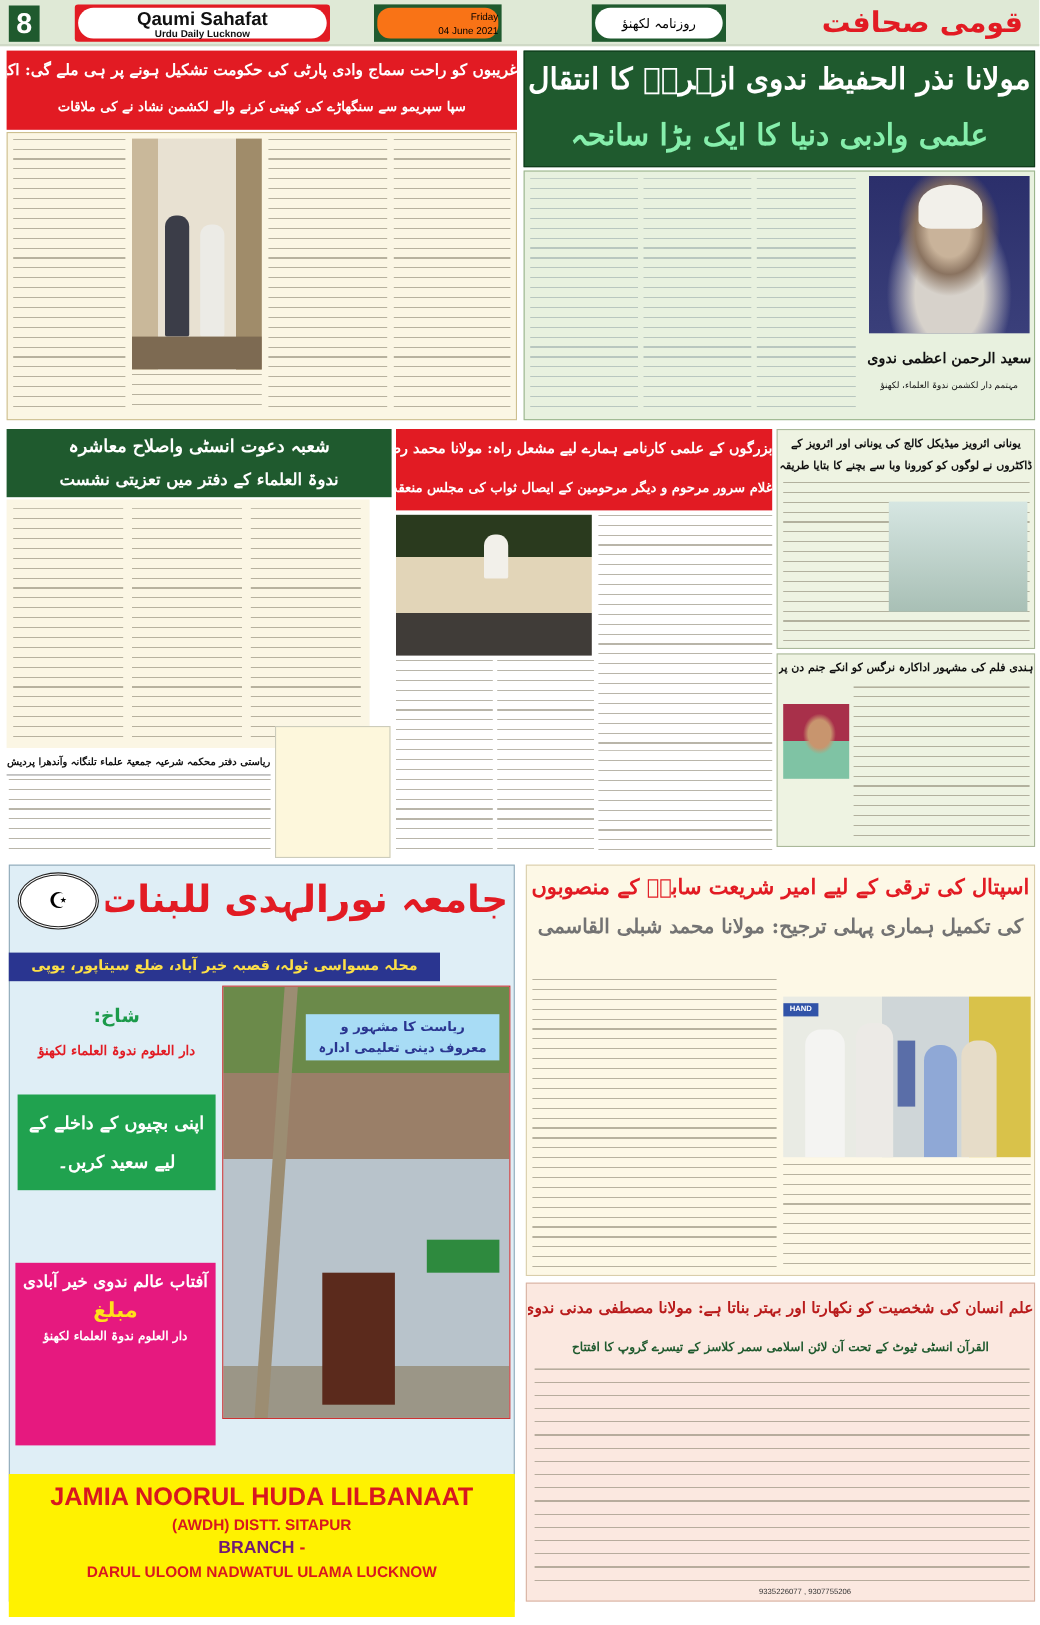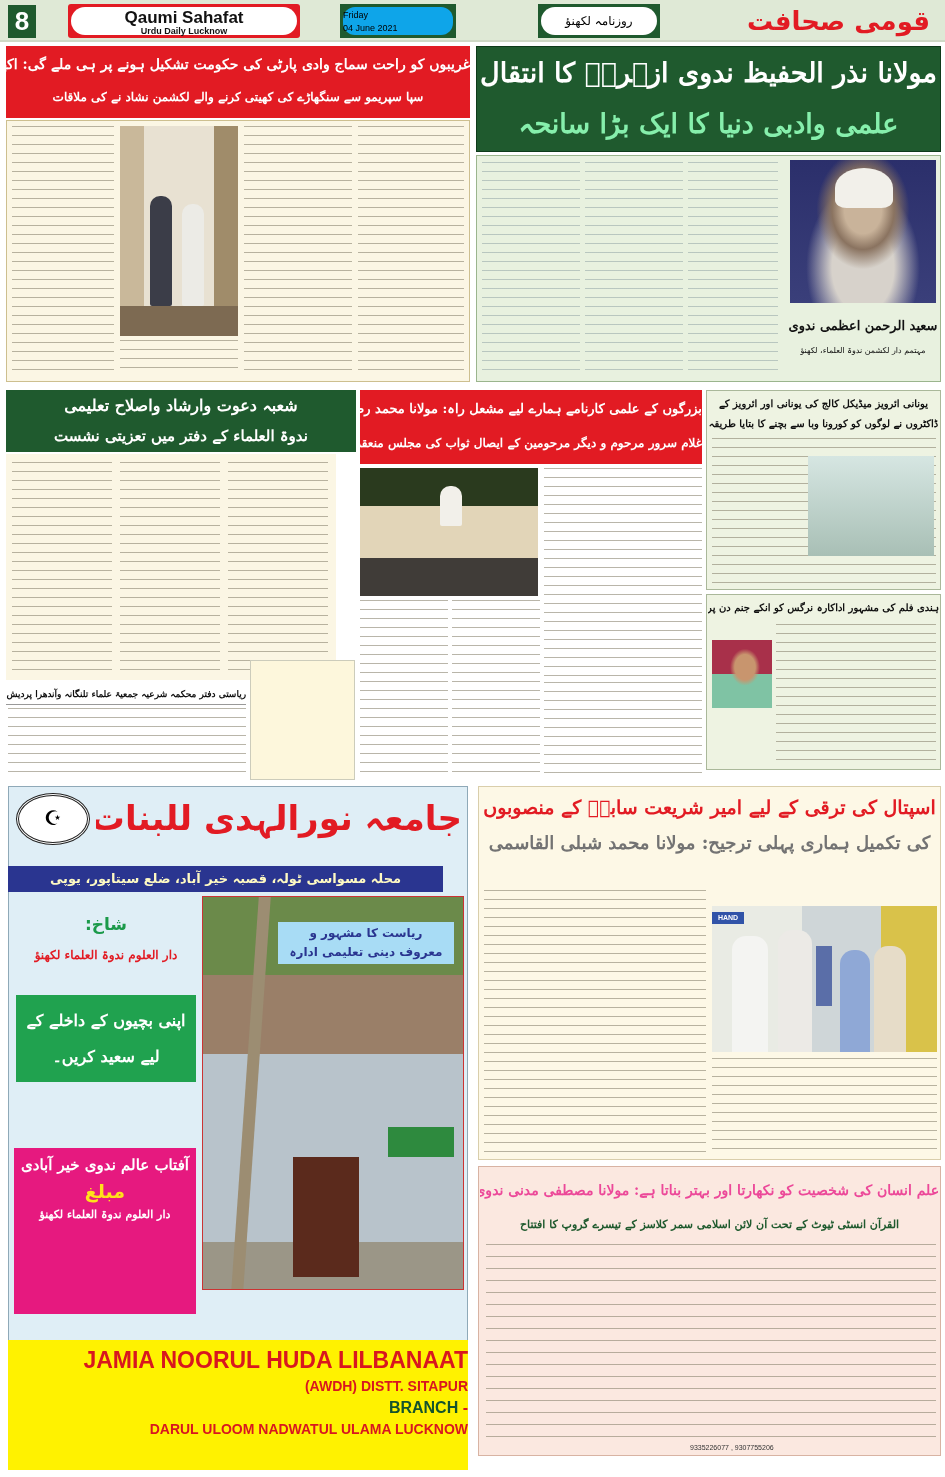--- a/index.html
+++ b/index.html
@@ -6,21 +6,21 @@
 body{width:945px;height:1477px;background:#fff;font-family:"DejaVu Sans",sans-serif;position:relative;overflow:hidden}
 .abs{position:absolute}
 
 #masthead{left:0;top:0;width:945px;height:42px;background:#dfe9d6;border-bottom:2px solid #cfd9c6}
 #pagenum{left:8px;top:5px;width:28px;height:33px;background:#1f5a2e;color:#fff;font:bold 26px "Liberation Sans",sans-serif;text-align:center;line-height:33px}
 #brand-box{left:68px;top:4px;width:232px;height:34px;background:#e21b23;border-radius:3px;padding:3px}
 #brand-inner{width:100%;height:100%;background:#fff;border-radius:14px;text-align:center}
 #brand-title{font:bold 17px "Liberation Sans",sans-serif;color:#111;line-height:17px;padding-top:2px}
 #brand-sub{font:bold 9px "Liberation Sans",sans-serif;color:#111}
 #date-box{left:340px;top:4px;width:116px;height:34px;background:#1f5a2e;padding:3px}
-#date-inner{width:100%;height:100%;background:#0ea5e9;border-radius:12px;text-align:left;font:9px "Liberation Sans",sans-serif;line-height:13px;padding-top:2px}
+#date-inner{width:100%;height:100%;background:#f97316;border-radius:12px;text-align:right;font:9px "Liberation Sans",sans-serif;line-height:13px;padding-top:2px}
 #roz-box{left:538px;top:4px;width:122px;height:34px;background:#1f5a2e;padding:3px}
 #roz-inner{width:100%;height:100%;background:#fff;border-radius:14px;text-align:center;font:12px "DejaVu Serif",serif;line-height:28px}
 #logo-urdu{left:720px;top:4px;width:210px;height:34px;color:#e21b23;font:bold 26px "DejaVu Sans",sans-serif;text-align:right;direction:rtl;line-height:34px}
 .urdu{direction:rtl;text-align:center}
 .col-text{font:6px "DejaVu Sans",sans-serif;color:#333;line-height:9px;direction:rtl;text-align:justify;overflow:hidden}
 .photo{overflow:hidden}
 </style>
 </head>
 <body>
 
@@ -66,21 +66,21 @@
 <div class="abs photo" style="left:120px;top:126px;width:118px;height:210px;background:linear-gradient(90deg,#c9b89a 0 20%,#e8e1d2 20% 80%,#a08c6a 80%)">
   <div class="abs" style="left:30px;top:70px;width:22px;height:110px;background:#3b3d48;border-radius:10px 10px 2px 2px"></div>
   <div class="abs" style="left:62px;top:78px;width:22px;height:102px;background:#ecebe6;border-radius:10px 10px 2px 2px"></div>
   <div class="abs" style="left:0;top:180px;width:118px;height:30px;background:#7d6a52"></div>
 </div>
 <div class="abs" style="left:120px;top:340px;width:118px;height:36px;background:repeating-linear-gradient(180deg,#8a8470 0 1px,transparent 1px 9px);opacity:.6"></div>
 <div class="abs" style="left:244px;top:126px;width:108px;height:250px;background:repeating-linear-gradient(180deg,#8a8470 0 1px,transparent 1px 9px);opacity:.6"></div>
 <div class="abs" style="left:358px;top:126px;width:106px;height:250px;background:repeating-linear-gradient(180deg,#8a8470 0 1px,transparent 1px 9px);opacity:.6"></div>
 
 <div class="abs" style="left:6px;top:390px;width:350px;height:62px;background:#1f5a2e">
-  <div class="urdu" style="color:#fff;font:bold 16px 'DejaVu Serif',serif;line-height:32px;white-space:nowrap;overflow:hidden">شعبہ دعوت وارشاد واصلاح تعلیمی</div>
+  <div class="urdu" style="color:#fff;font:bold 16px 'DejaVu Serif',serif;line-height:32px;white-space:nowrap;overflow:hidden">شعبہ دعوت انسٹی واصلاح معاشرہ</div>
   <div class="urdu" style="color:#fff;font:bold 15px 'DejaVu Serif',serif;line-height:28px;white-space:nowrap;overflow:hidden">ندوۃ العلماء کے دفتر میں تعزیتی نشست</div>
 </div>
 <div class="abs" style="left:6px;top:454px;width:330px;height:226px;background:#fbf6e4"></div>
 <div class="abs" style="left:12px;top:462px;width:100px;height:212px;background:repeating-linear-gradient(180deg,#8a8470 0 1px,transparent 1px 9px);opacity:.6"></div>
 <div class="abs" style="left:120px;top:462px;width:100px;height:212px;background:repeating-linear-gradient(180deg,#8a8470 0 1px,transparent 1px 9px);opacity:.6"></div>
 <div class="abs" style="left:228px;top:462px;width:100px;height:212px;background:repeating-linear-gradient(180deg,#8a8470 0 1px,transparent 1px 9px);opacity:.6"></div>
 
 <div class="abs" style="left:360px;top:390px;width:342px;height:74px;background:#e21b23">
   <div class="urdu" style="color:#fff;font:bold 13px 'DejaVu Serif',serif;line-height:38px;white-space:nowrap;overflow:hidden">بزرگوں کے علمی کارنامے ہمارے لیے مشعل راہ: مولانا محمد رضا ایلیا</div>
   <div class="urdu" style="color:#fff;font:bold 12px 'DejaVu Serif',serif;line-height:30px;white-space:nowrap;overflow:hidden">غلام سرور مرحوم و دیگر مرحومین کے ایصال ثواب کی مجلس منعقد</div>
@@ -104,56 +104,56 @@
 <div class="abs photo" style="left:808px;top:456px;width:126px;height:100px;background:linear-gradient(#d6e6e2,#a8bfb5)"></div>
 
 <div class="abs" style="left:706px;top:594px;width:235px;height:176px;background:#eef3e2;border:1px solid #aab89a"></div>
 <div class="abs urdu" style="left:708px;top:596px;width:231px;font:bold 10px 'DejaVu Serif',serif;color:#111;line-height:24px;white-space:nowrap;overflow:hidden">ہندی فلم کی مشہور اداکارہ نرگس کو انکے جنم دن پر یاد کیا گیا</div>
 <div class="abs photo" style="left:712px;top:640px;width:60px;height:68px;background:radial-gradient(ellipse at 55% 40%,#c8956e 0 22%,transparent 32%),linear-gradient(#a8304a 0 50%,#7fc3a4 50%)"></div>
 <div class="abs" style="left:776px;top:624px;width:160px;height:142px;background:repeating-linear-gradient(180deg,#8a8470 0 1px,transparent 1px 9px);opacity:.6"></div>
 
 <div class="abs" style="left:8px;top:786px;width:460px;height:670px;background:#dfeef6;border:1px solid #8fa9b8"></div>
 <div class="abs" style="left:16px;top:793px;width:74px;height:52px;border-radius:50%;background:#fff;border:3px double #222;text-align:center;font:bold 20px 'DejaVu Sans',sans-serif;line-height:44px">☪</div>
 <div class="abs urdu" style="left:96px;top:790px;width:366px;font:bold 34px 'DejaVu Sans',sans-serif;color:#e21b23;line-height:56px;white-space:nowrap;overflow:hidden">جامعہ نورالہدی للبنات</div>
-<div class="abs urdu" style="left:8px;top:866px;width:435px;height:26px;background:#2a3590;color:#fef9c3;font:bold 13px 'DejaVu Sans',sans-serif;line-height:26px;white-space:nowrap;overflow:hidden">محلہ مسواسی ٹولہ، قصبہ خیر آباد، ضلع سیتاپور، یوپی</div>
+<div class="abs urdu" style="left:8px;top:866px;width:392px;height:26px;background:#2a3590;color:#fde047;font:bold 13px 'DejaVu Sans',sans-serif;line-height:26px;white-space:nowrap;overflow:hidden">محلہ مسواسی ٹولہ، قصبہ خیر آباد، ضلع سیتاپور، یوپی</div>
 <div class="abs urdu" style="left:16px;top:914px;width:180px;font:bold 17px 'DejaVu Sans',sans-serif;color:#1b9a4a">شاخ:</div>
 <div class="abs urdu" style="left:16px;top:948px;width:180px;font:bold 12px 'DejaVu Serif',serif;color:#e21b23">دار العلوم ندوۃ العلماء لکھنؤ</div>
 <div class="abs urdu" style="left:16px;top:995px;width:180px;height:87px;background:#20a24f;color:#fff;font:bold 16px 'DejaVu Serif',serif;line-height:36px;padding:8px 10px">اپنی بچیوں کے داخلے کے لیے سعید کریں۔</div>
 <div class="abs photo" style="left:202px;top:896px;width:262px;height:394px;background:linear-gradient(#6b8a4a 0 20%,#9a7f68 20% 40%,#b8c3cb 40% 88%,#9b9687 88%);border:1px solid #c33">
   <div class="abs" style="left:90px;top:260px;width:66px;height:120px;background:#5b2a1c"></div>
   <div class="abs" style="left:42px;top:0;width:12px;height:394px;background:#9c8d72;transform:skewX(-4deg)"></div>
   <div class="abs" style="left:185px;top:230px;width:66px;height:30px;background:#2e8a3e"></div>
 </div>
 <div class="abs urdu" style="left:278px;top:922px;width:176px;background:#a8dcf5;color:#2a3590;font:bold 12px 'DejaVu Sans',sans-serif;line-height:19px;padding:2px 8px">ریاست کا مشہور و معروف دینی تعلیمی ادارہ</div>
 <div class="abs" style="left:14px;top:1148px;width:182px;height:166px;background:#e6197f">
   <div class="urdu" style="color:#ffffff;font:bold 15px 'DejaVu Serif',serif;padding-top:8px">آفتاب عالم ندوی خیر آبادی</div>
   <div class="urdu" style="color:#ffe11a;font:bold 19px 'DejaVu Sans',sans-serif;padding-top:6px">مبلغ</div>
   <div class="urdu" style="color:#fff;font:bold 11px 'DejaVu Serif',serif;padding-top:6px">دار العلوم ندوۃ العلماء لکھنؤ</div>
 </div>
-<div class="abs" style="left:8px;top:1340px;width:460px;height:130px;background:#fff200;text-align:right;font-family:'Liberation Sans',sans-serif;font-weight:bold;color:#d8171f">
+<div class="abs" style="left:8px;top:1340px;width:460px;height:130px;background:#fff200;text-align:center;font-family:'Liberation Sans',sans-serif;font-weight:bold;color:#d8171f">
   <div style="font-size:23px;line-height:30px;padding-top:5px">JAMIA NOORUL HUDA LILBANAAT</div>
   <div style="font-size:14px;line-height:22px">(AWDH) DISTT. SITAPUR</div>
   <div style="font-size:16px;line-height:22px">
-    <span style="color:#14532d">BRANCH</span>
+    <span style="color:#701a75">BRANCH</span>
     <span>-</span>
   </div>
   <div style="font-size:14px;line-height:20px">DARUL ULOOM NADWATUL ULAMA LUCKNOW</div>
 </div>
 
 <div class="abs" style="left:478px;top:786px;width:463px;height:374px;background:#fdf8e6;border:1px solid #d9ceab"></div>
 <div class="abs urdu" style="left:480px;top:790px;width:459px;font:bold 19px 'DejaVu Serif',serif;color:#e21b23;line-height:34px;white-space:nowrap;overflow:hidden">اسپتال کی ترقی کے لیے امیر شریعت سابعؒ کے منصوبوں</div>
 <div class="abs urdu" style="left:480px;top:826px;width:459px;font:bold 18px 'DejaVu Serif',serif;color:#737373;line-height:34px;white-space:nowrap;overflow:hidden">کی تکمیل ہماری پہلی ترجیح: مولانا محمد شبلی القاسمی</div>
 <div class="abs" style="left:484px;top:890px;width:222px;height:262px;background:repeating-linear-gradient(180deg,#8a8470 0 1px,transparent 1px 9px);opacity:.6"></div>
 <div class="abs photo" style="left:712px;top:906px;width:225px;height:146px;background:linear-gradient(90deg,#e9ebe4 0 40%,#cfd6d8 40% 75%,#d9c24a 75%)">
   <div class="abs" style="left:0;top:6px;width:32px;height:12px;background:#3153a8;color:#fff;font:bold 7px 'Liberation Sans',sans-serif;text-align:center;line-height:12px">HAND</div>
   <div class="abs" style="left:20px;top:30px;width:36px;height:116px;background:#f4f4f2;border-radius:14px 14px 0 0"></div>
   <div class="abs" style="left:66px;top:24px;width:34px;height:122px;background:#eceae6;border-radius:14px 14px 0 0"></div>
   <div class="abs" style="left:104px;top:40px;width:16px;height:60px;background:#5a6ea8"></div>
   <div class="abs" style="left:128px;top:44px;width:30px;height:102px;background:#8fa8d6;border-radius:14px 14px 0 0"></div>
   <div class="abs" style="left:162px;top:40px;width:32px;height:106px;background:#e6dcc8;border-radius:14px 14px 0 0"></div>
 </div>
 <div class="abs" style="left:712px;top:1058px;width:225px;height:96px;background:repeating-linear-gradient(180deg,#8a8470 0 1px,transparent 1px 9px);opacity:.6"></div>
 
 <div class="abs" style="left:478px;top:1166px;width:463px;height:290px;background:#fbe8e0;border:1px solid #d8b3a3"></div>
-<div class="abs urdu" style="left:480px;top:1170px;width:459px;font:bold 14px 'DejaVu Serif',serif;color:#ec4899;line-height:40px;white-space:nowrap;overflow:hidden">علم انسان کی شخصیت کو نکھارتا اور بہتر بناتا ہے: مولانا مصطفی مدنی ندوی</div>
+<div class="abs urdu" style="left:480px;top:1170px;width:459px;font:bold 14px 'DejaVu Serif',serif;color:#b91c1c;line-height:40px;white-space:nowrap;overflow:hidden">علم انسان کی شخصیت کو نکھارتا اور بہتر بناتا ہے: مولانا مصطفی مدنی ندوی</div>
 <div class="abs urdu" style="left:480px;top:1210px;width:459px;font:bold 11px 'DejaVu Serif',serif;color:#1f5a2e;line-height:30px;white-space:nowrap;overflow:hidden">القرآن انسٹی ٹیوٹ کے تحت آن لائن اسلامی سمر کلاسز کے تیسرے گروپ کا افتتاح</div>
 <div class="abs" style="left:486px;top:1244px;width:450px;height:196px;background:repeating-linear-gradient(180deg,#8a8470 0 1px,transparent 1px 12px);opacity:.6"></div>
 <div class="abs" style="left:690px;top:1444px;width:140px;font:7px 'Liberation Sans',sans-serif;color:#333">9335226077 , 9307755206</div>
 
 </body></html>

